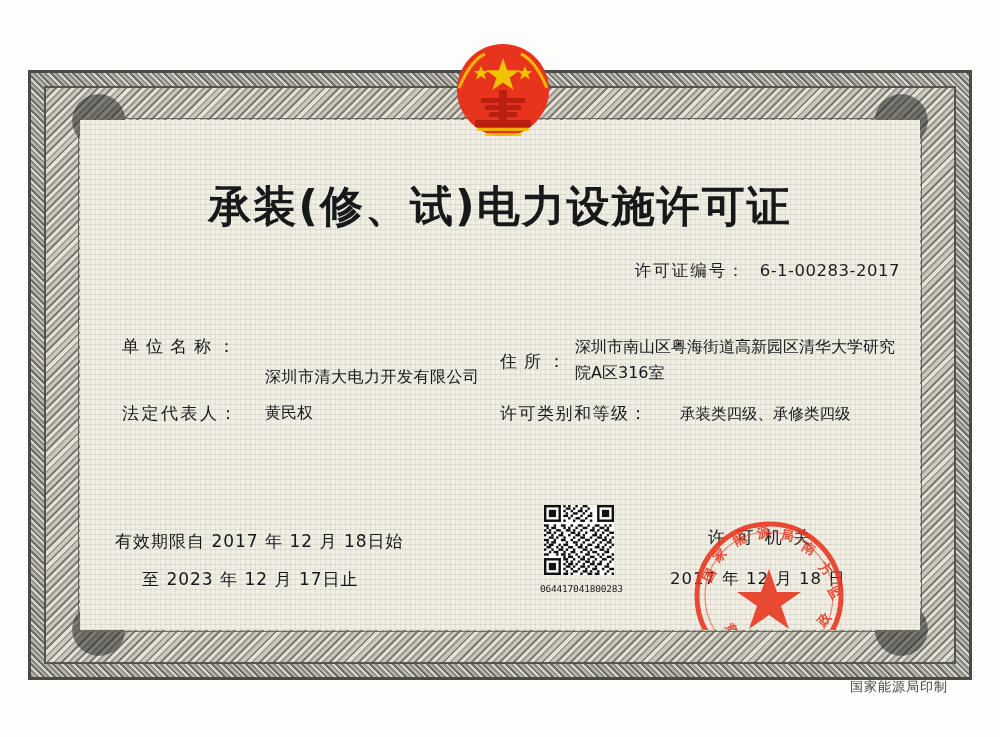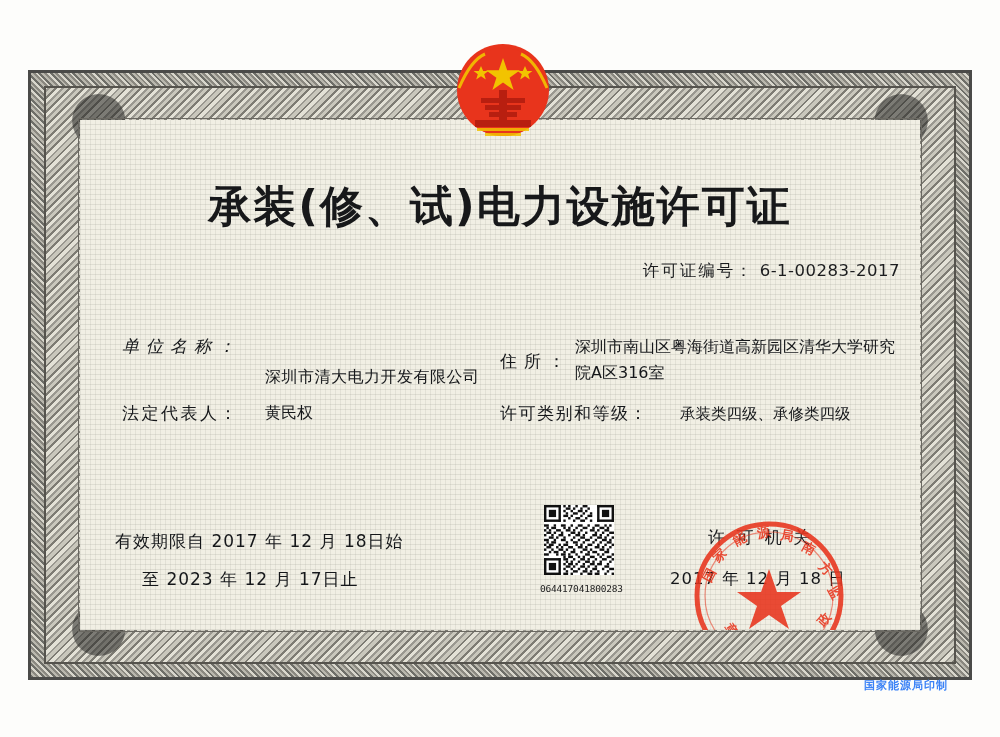--- a/index.html
+++ b/index.html
@@ -121,30 +121,29 @@
 
   .cert-no {
     position: absolute;
     right: 20px;
     top: 140px;
     font-size: 16.5px;
     color: #1b1c1e;
     letter-spacing: 0.5px;
   }
   .cert-no .label { letter-spacing: 2px; }
-  .cert-no .value { margin-left: 6px; }
+  .cert-no .value { margin-left: 14px; }
 
   .row { position: absolute; font-size: 16.5px; color: #15171a; }
 
   .lbl-unit {
     left: 42px;
     top: 215px;
     letter-spacing: 7px;
     font-size: 17px;
-    font-style: italic;
   }
   .val-unit {
     left: 185px;
     top: 216px;
     font-size: 16px;
     letter-spacing: 0.5px;
     margin-top: 31px;
   }
 
   .lbl-addr {
@@ -249,24 +248,23 @@
     height: 182px;
     z-index: 5;
     opacity: 0.88;
   }
 
   
   .footer {
     position: absolute;
     right: 52px;
     top: 678px;
-    font-size: 11px;
-    color: #3b82f6;
+    font-size: 13px;
+    color: #404040;
     letter-spacing: 1px;
-    font-weight: bold;
   }
 </style>
 </head>
 <body>
 
 <div id="certificate">
 
   <div class="border-outer"></div>
   <div class="border-mid"></div>
   <div class="border-ornament"></div>

